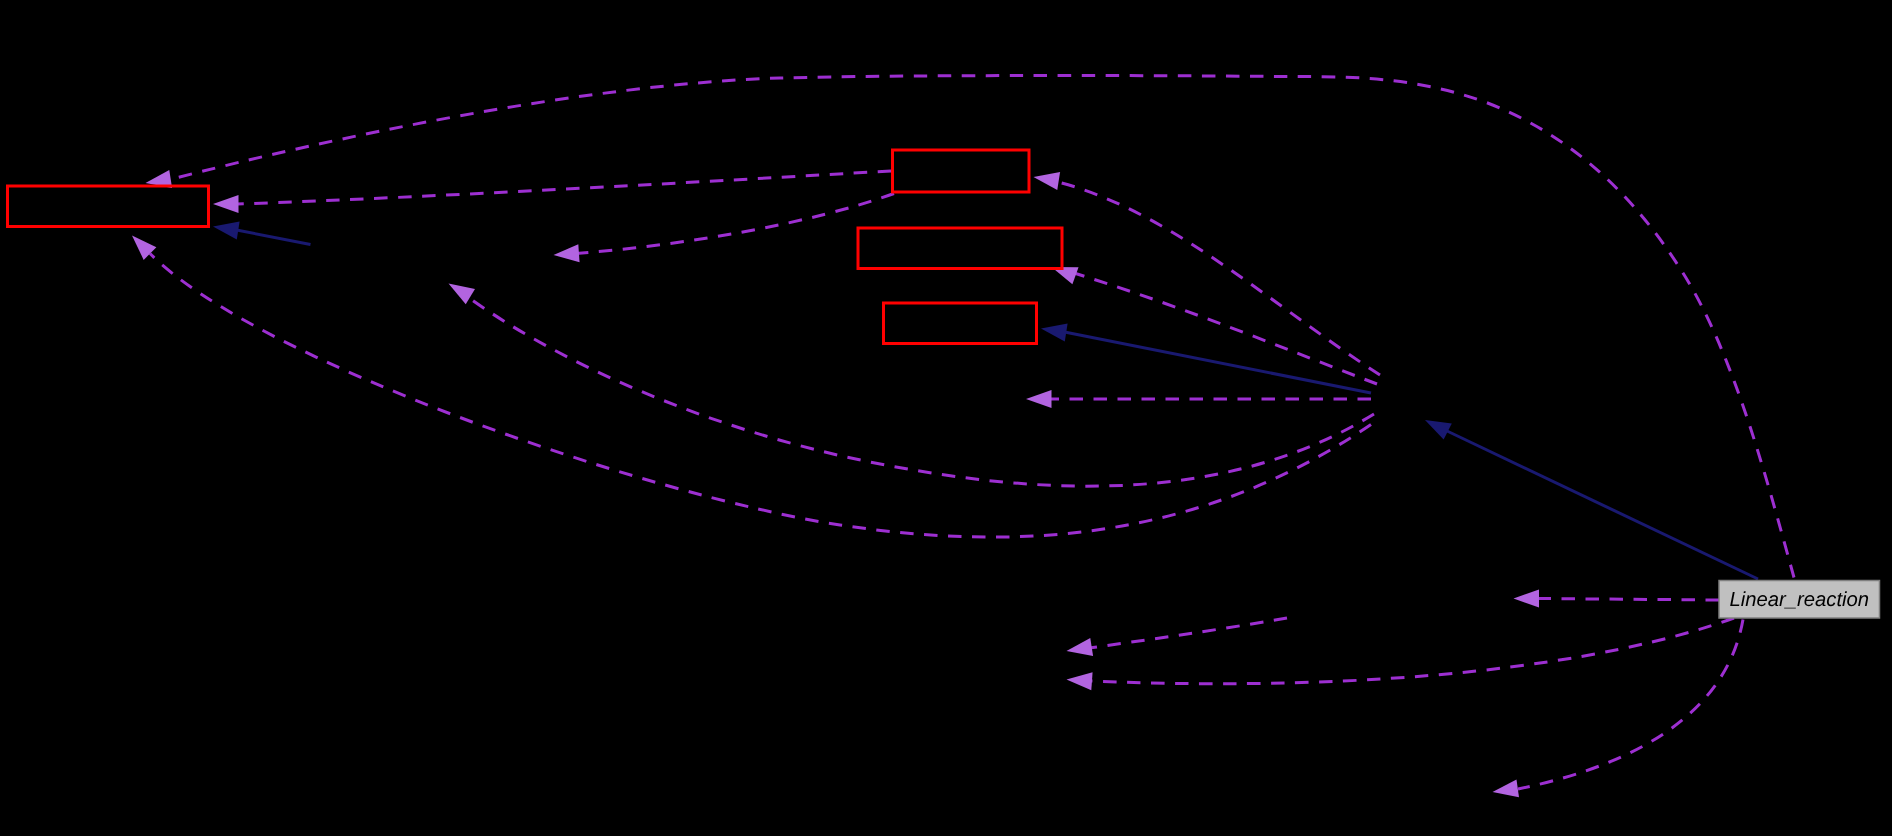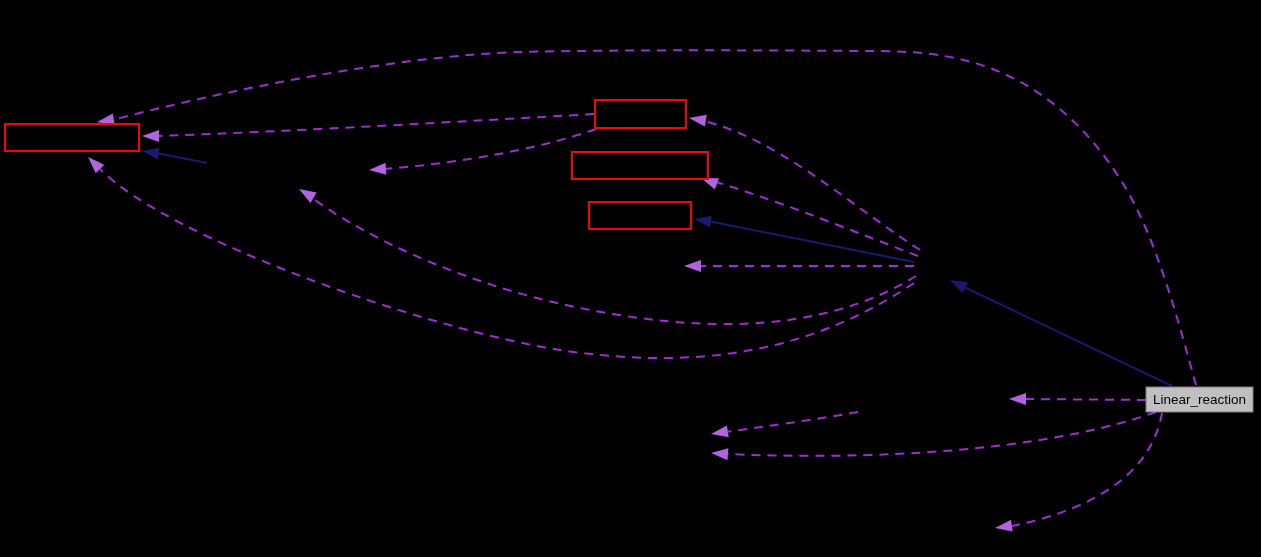--- a/index.html
+++ b/index.html
@@ -9,20 +9,21 @@
     width: 1261px;
     height: 557px;
     overflow: hidden;
     font-family: "Liberation Sans", sans-serif;
   }
   #graph-wrap {
     position: relative;
     width: 1261px;
     height: 415px;
     background: #000000;
+    font-style: italic;
   }
   svg { display: block; }
   text {
     font-family: "Liberation Sans", sans-serif;
     user-select: none;
   }
 </style>
 </head>
 <body>
 

